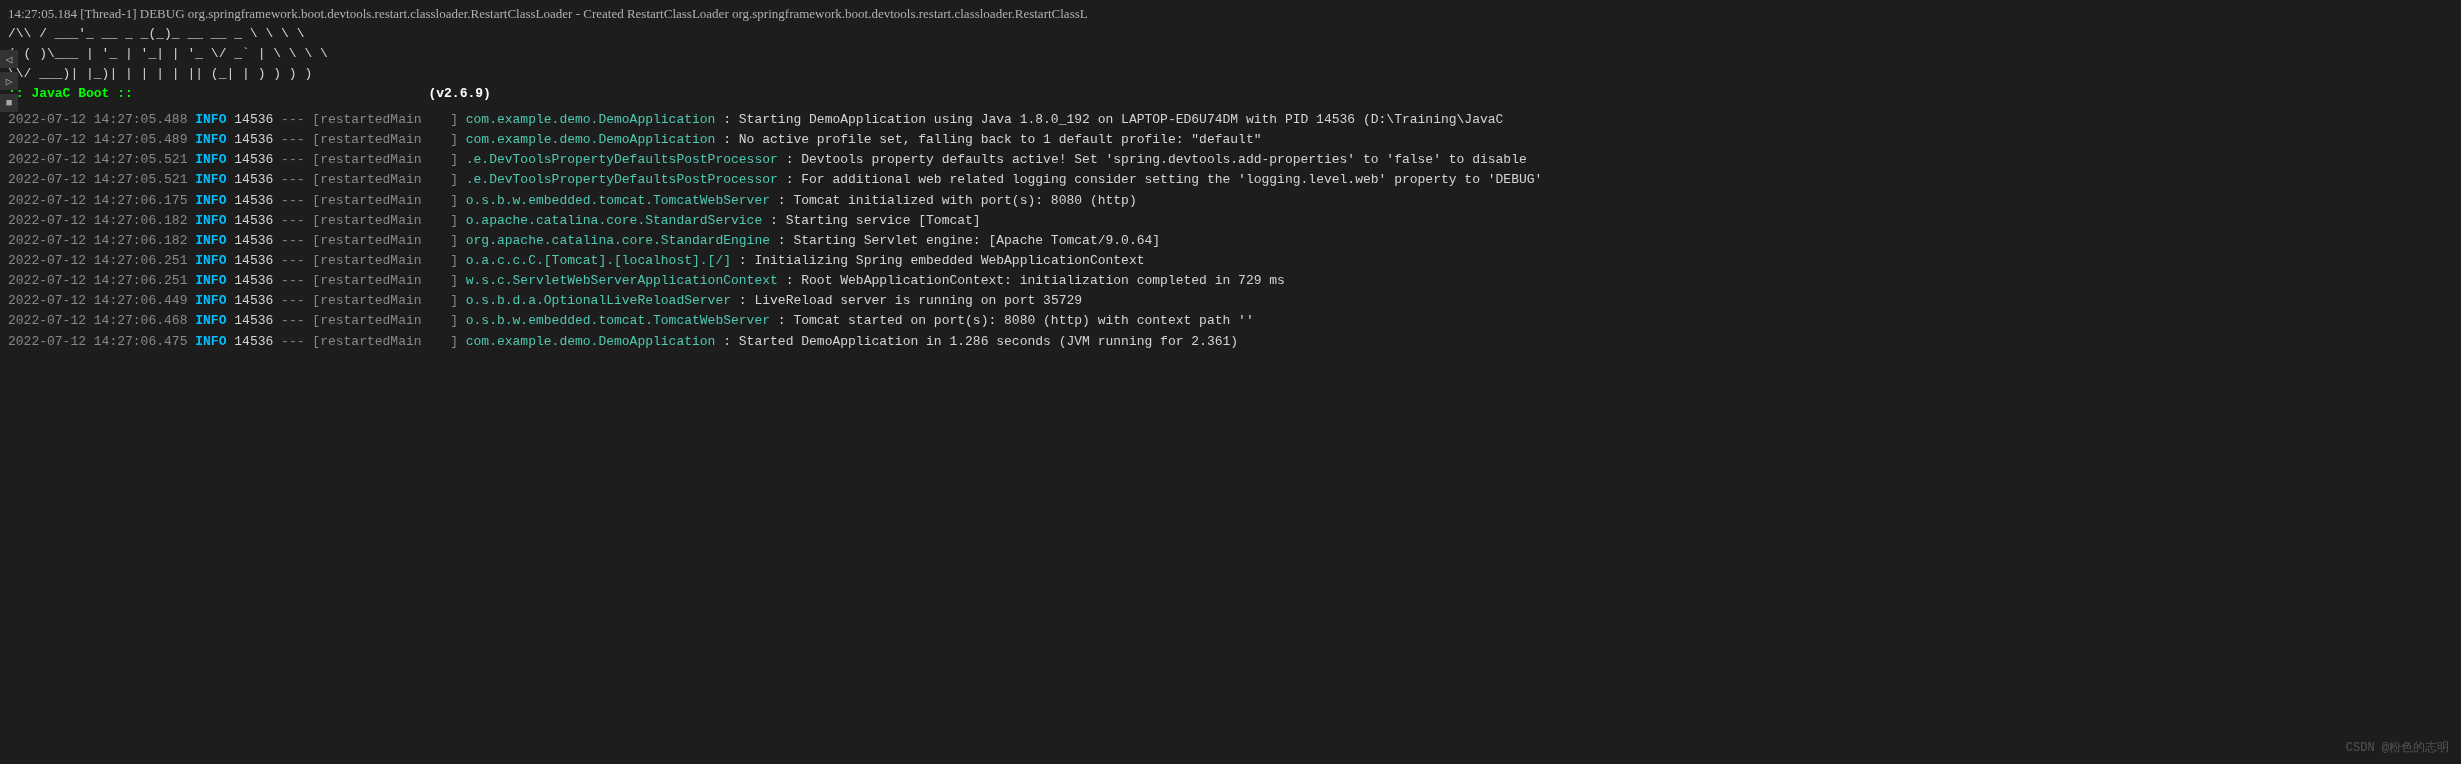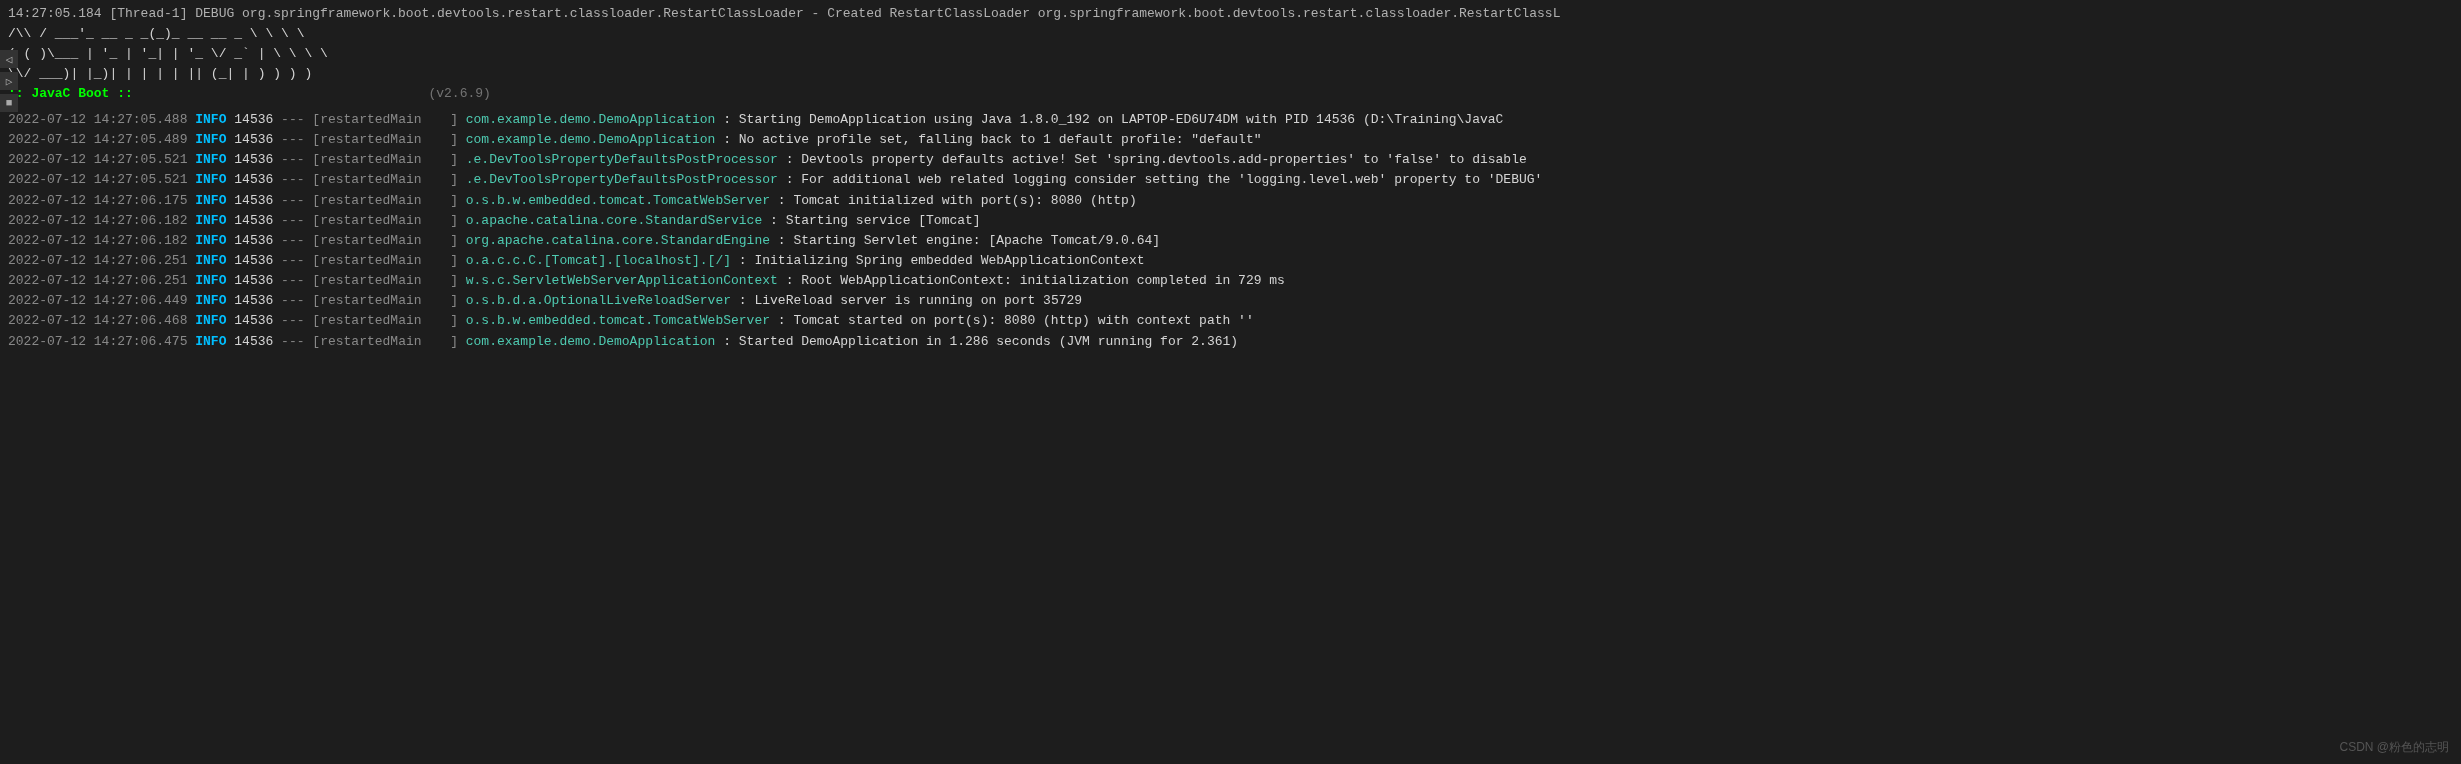--- a/index.html
+++ b/index.html
@@ -35,39 +35,41 @@
     }
     .line {
       white-space: nowrap;
       line-height: 1.55;
       font-size: 13px;
     }
     .debug-header {
       color: #b0b0b0;
       font-size: 13px;
       line-height: 1.5;
+      font-family: Liberation Serif, serif;
     }
     .spring-ascii {
       color: #d4d4d4;
       line-height: 1.45;
     }
     .spring-boot-label {
       color: #00ff00;
       font-weight: bold;
     }
     .version {
-      color: #737373;
+      color: #ffffff;
+      font-weight: bold;
     }
     .watermark {
       position: absolute;
       bottom: 8px;
       right: 12px;
       color: #555;
       font-size: 12px;
-      font-family: Liberation Sans, sans-serif;
+      font-family: Liberation Mono, monospace;
       z-index: 2;
     }
     .sidebar-icons {
       position: absolute;
       left: 0;
       top: 50px;
       display: flex;
       flex-direction: column;
       gap: 4px;
       z-index: 3;

